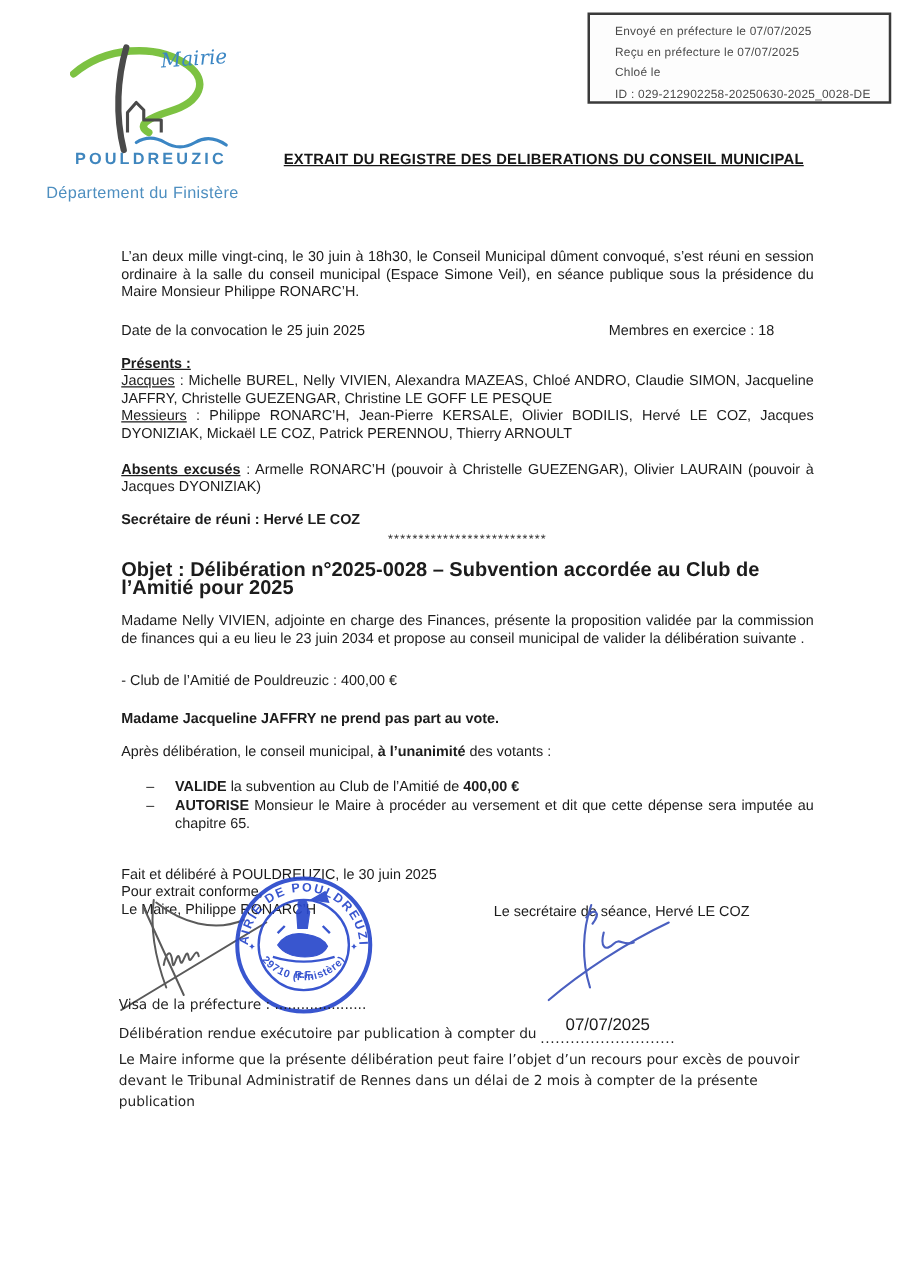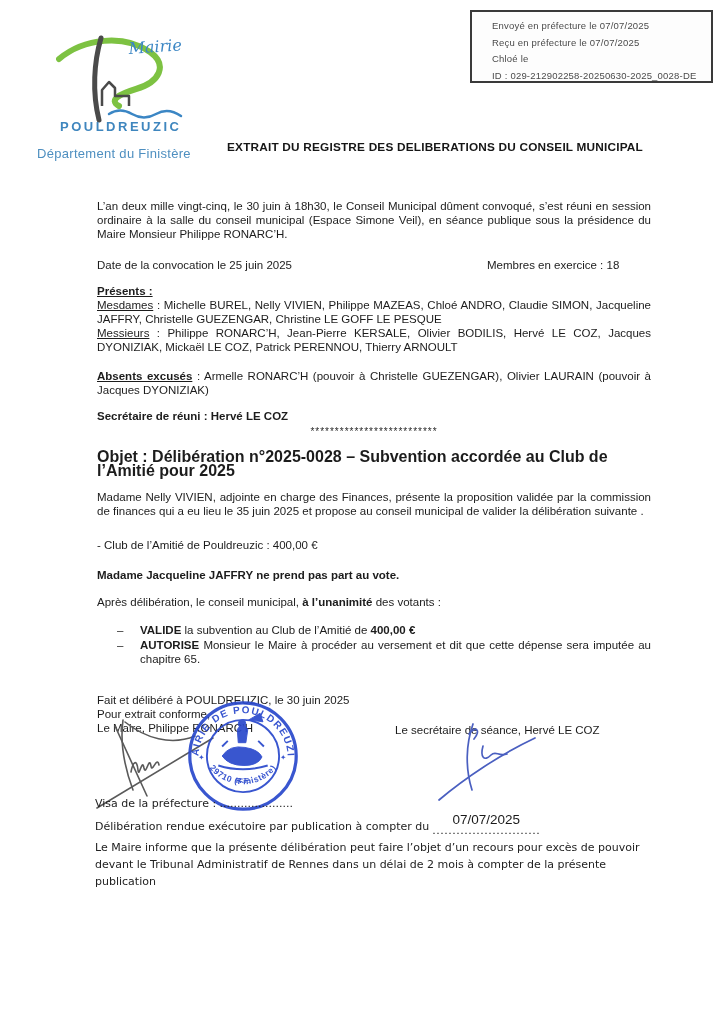--- a/index.html
+++ b/index.html
@@ -14,21 +14,21 @@
     border:2px solid #3a3a3a; background:#fdfdfd; padding:6px 0 0 20px;
   }
   .pref-box div { font-size:9.5px; color:#4a4a4a; line-height:16.5px; letter-spacing:0.2px; }
   
   .logo { position:absolute; left:56px; top:32px; }
   .dept {
     position:absolute; left:37px; top:146px; font-size:13px; color:#4e8fc0; letter-spacing:0.3px;
   }
   .title {
     position:absolute; left:165px; top:120px; width:540px; text-align:center;
-    font-size:11.8px; font-weight:bold; letter-spacing:0.2px; color:#161616;margin-top:20px;
+    font-size:11.8px; font-weight:bold; text-decoration:underline; letter-spacing:0.2px; color:#161616;
   }
   
   .doc-body {
     position:absolute; left:97px; top:199px; width:554px;
     font-size:11.5px; line-height:14px; color:#1c1c1c;
   }
   .just { text-align:justify; }
   .b { font-weight:bold; }
   .u { text-decoration:underline; }
   .date-row { position:relative; margin-top:17px; height:14px; }
@@ -95,33 +95,33 @@
 
     <p class="just">L’an deux mille vingt-cinq, le 30 juin à 18h30, le Conseil Municipal dûment convoqué, s’est réuni en session ordinaire à la salle du conseil municipal (Espace Simone Veil), en séance publique sous la présidence du Maire Monsieur Philippe RONARC’H.</p>
 
     <div class="date-row">
       <span>Date de la convocation le 25 juin 2025</span>
       <span class="members">Membres en exercice : 18</span>
     </div>
 
     <div class="presents">
       <div class="b u">Présents :</div>
-      <p class="just"><span class="u">Mesdames</span><span> : Michelle BUREL, Nelly VIVIEN, Philippe MAZEAS, Chloé ANDRO, Claudie SIMON, Jacqueline JAFFRY, Christelle GUEZENGAR, Christine LE GOFF LE PESQUE</span></p>
+      <p class="just"><span class="u">Jacques</span><span> : Michelle BUREL, Nelly VIVIEN, Alexandra MAZEAS, Chloé ANDRO, Claudie SIMON, Jacqueline JAFFRY, Christelle GUEZENGAR, Christine LE GOFF LE PESQUE</span></p>
       <p class="just"><span class="u">Messieurs</span><span> : Philippe RONARC’H, Jean-Pierre KERSALE, Olivier BODILIS, Hervé LE COZ, Jacques DYONIZIAK, Mickaël LE COZ, Patrick PERENNOU, Thierry ARNOULT</span></p>
     </div>
 
     <p class="just absents"><span class="b u">Absents excusés</span><span> : Armelle RONARC’H (pouvoir à Christelle GUEZENGAR), Olivier LAURAIN (pouvoir à Jacques DYONIZIAK)</span></p>
 
     <div class="b secretary">Secrétaire de réuni : Hervé LE COZ</div>
 
     <div class="sep">**************************</div>
 
     <div class="b objet">Objet : Délibération n°2025-0028 – Subvention accordée au Club de l’Amitié pour 2025</div>
 
-    <p class="just proposal">Madame Nelly VIVIEN, adjointe en charge des Finances, présente la proposition validée par la commission de finances qui a eu lieu le 35 juin 2025 et propose au conseil municipal de valider la délibération suivante .</p>
+    <p class="just proposal">Madame Nelly VIVIEN, adjointe en charge des Finances, présente la proposition validée par la commission de finances qui a eu lieu le 23 juin 2034 et propose au conseil municipal de valider la délibération suivante .</p>
 
     <div class="club">- Club de l’Amitié de Pouldreuzic : 400,00 €</div>
 
     <div class="b jaffry">Madame Jacqueline JAFFRY ne prend pas part au vote.</div>
 
     <div class="apres"><span>Après délibération, le conseil municipal, </span><span class="b">à l’unanimité</span><span> des votants :</span></div>
 
     <div class="bullets">
       <div class="bullet">
         <span class="dash">–</span>

